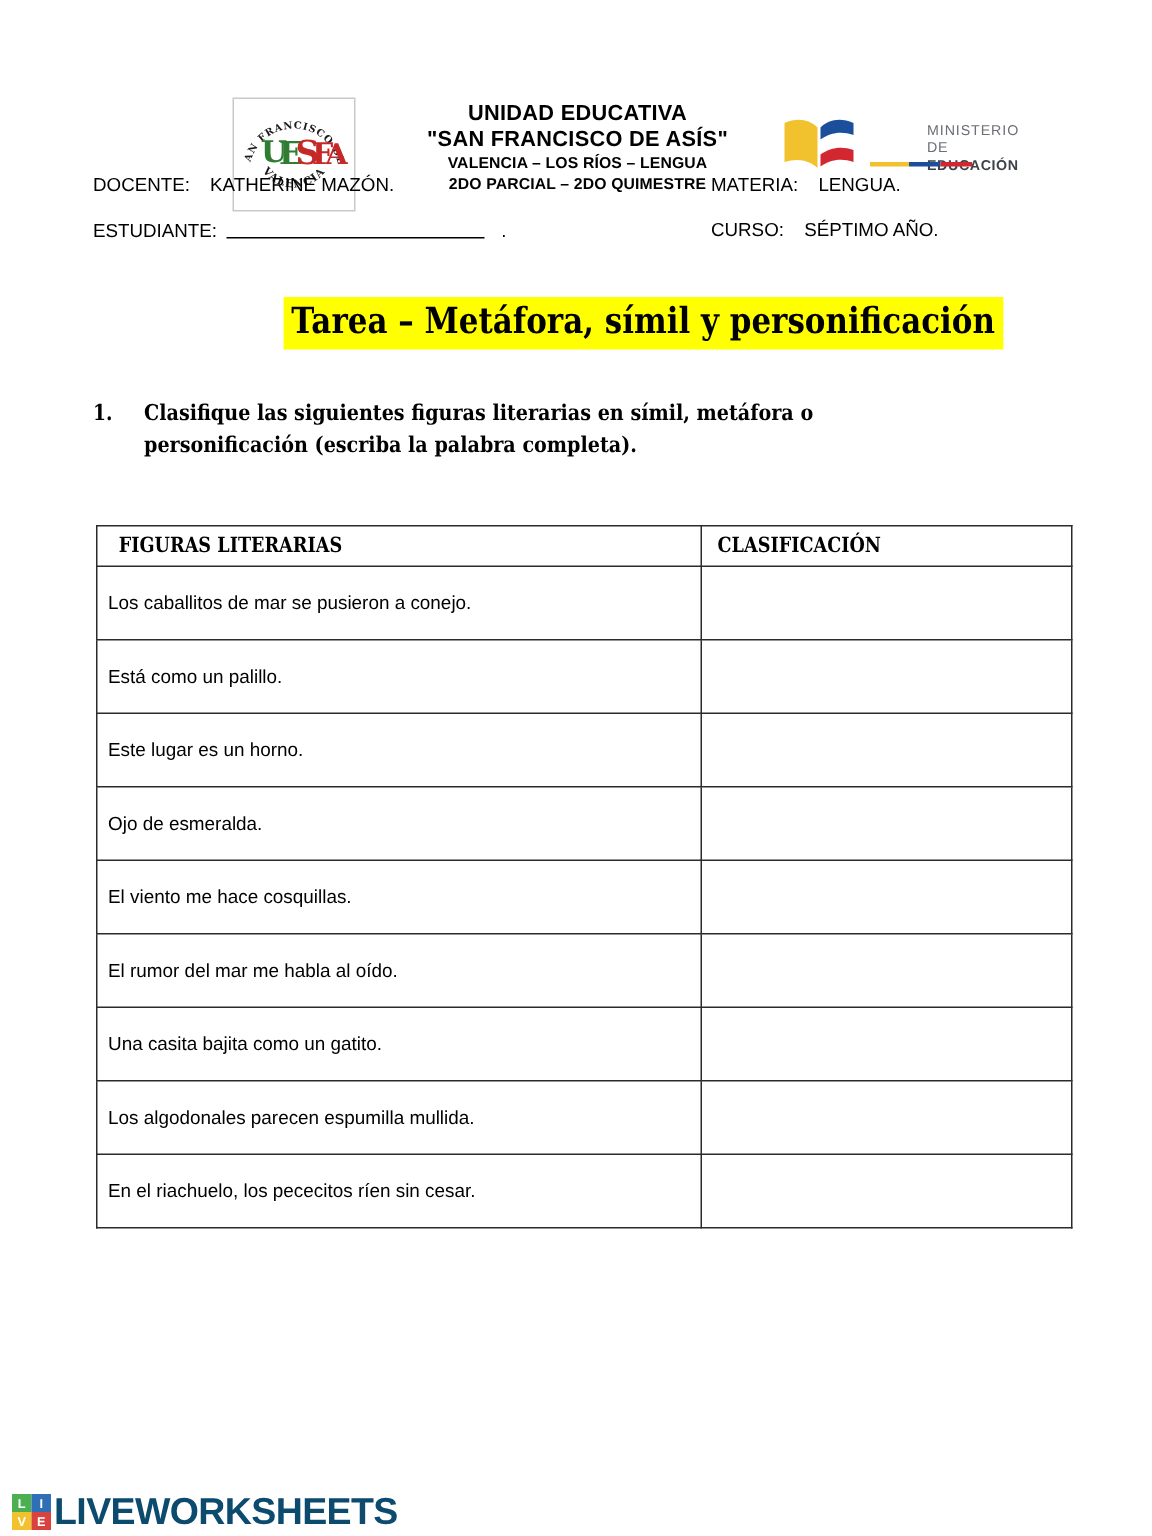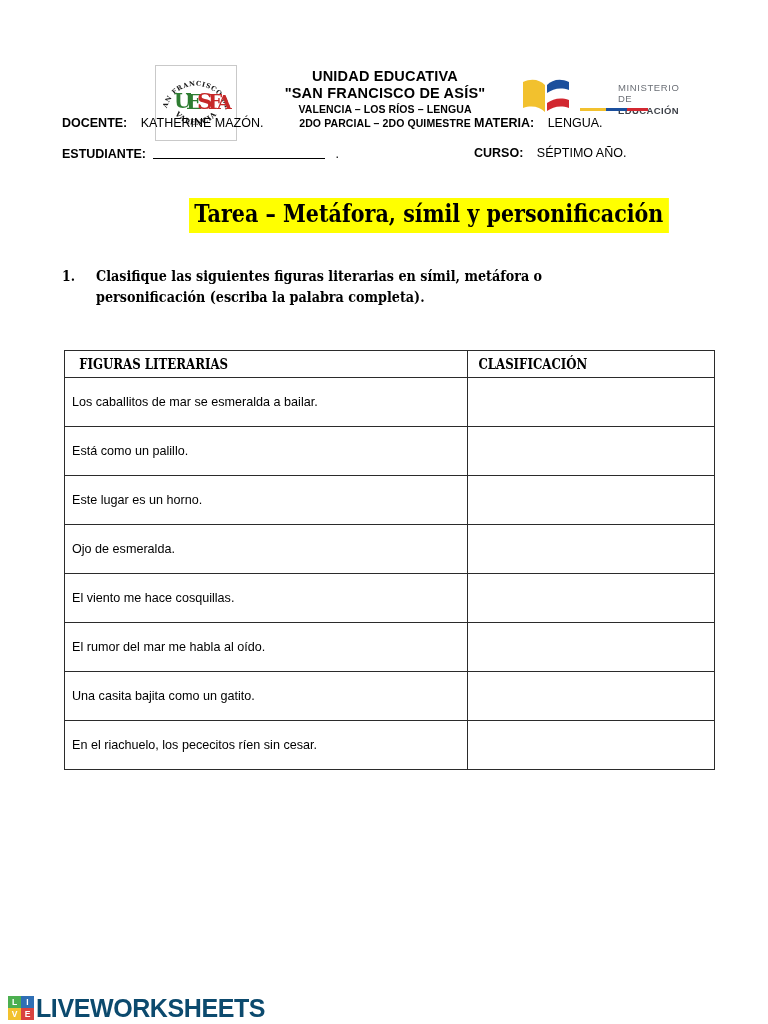--- a/index.html
+++ b/index.html
@@ -101,21 +101,21 @@
     display: flex;
   }
   .ministry-underline i { height: 3px; display: block; }
 
   
   .field {
     position: absolute;
     font-size: 12.5px;
     white-space: nowrap;
   }
-  .field .lbl { font-weight: bold; text-align: right; }
+  .field .lbl { font-weight: normal; text-align: right; }
   .field .val { font-weight: normal; margin-left: 10px; }
   .f-docente   { left: 62px;  top: 116px; }
   .f-materia   { left: 474px; top: 116px; }
   .f-estudiante{ left: 62px;  top: 146px; }
   .f-curso     { left: 474px; top: 146px; }
   .blank-line {
     display: inline-block;
     border-bottom: 1px solid #000;
     width: 172px;
     height: 12px;
@@ -340,21 +340,21 @@
       <col class="c-right">
     </colgroup>
     <thead>
       <tr>
         <th><span>FIGURAS LITERARIAS</span></th>
         <th><span>CLASIFICACIÓN</span></th>
       </tr>
     </thead>
     <tbody>
       <tr>
-        <td class="cell-text">Los caballitos de mar se esmeralda a bailar.</td>
+        <td class="cell-text">Los caballitos de mar se pusieron a conejo.</td>
         <td class="cell-answer"></td>
       </tr>
       <tr>
         <td class="cell-text">Está como un palillo.</td>
         <td class="cell-answer"></td>
       </tr>
       <tr>
         <td class="cell-text">Este lugar es un horno.</td>
         <td class="cell-answer"></td>
       </tr>
@@ -365,20 +365,24 @@
       <tr>
         <td class="cell-text">El viento me hace cosquillas.</td>
         <td class="cell-answer"></td>
       </tr>
       <tr>
         <td class="cell-text">El rumor del mar me habla al oído.</td>
         <td class="cell-answer"></td>
       </tr>
       <tr>
         <td class="cell-text">Una casita bajita como un gatito.</td>
+        <td class="cell-answer"></td>
+      </tr>
+      <tr>
+        <td class="cell-text">Los algodonales parecen espumilla mullida.</td>
         <td class="cell-answer"></td>
       </tr>
       <tr>
         <td class="cell-text">En el riachuelo, los pececitos ríen sin cesar.</td>
         <td class="cell-answer"></td>
       </tr>
     </tbody>
   </table>
 
   <div class="lw-logo">

